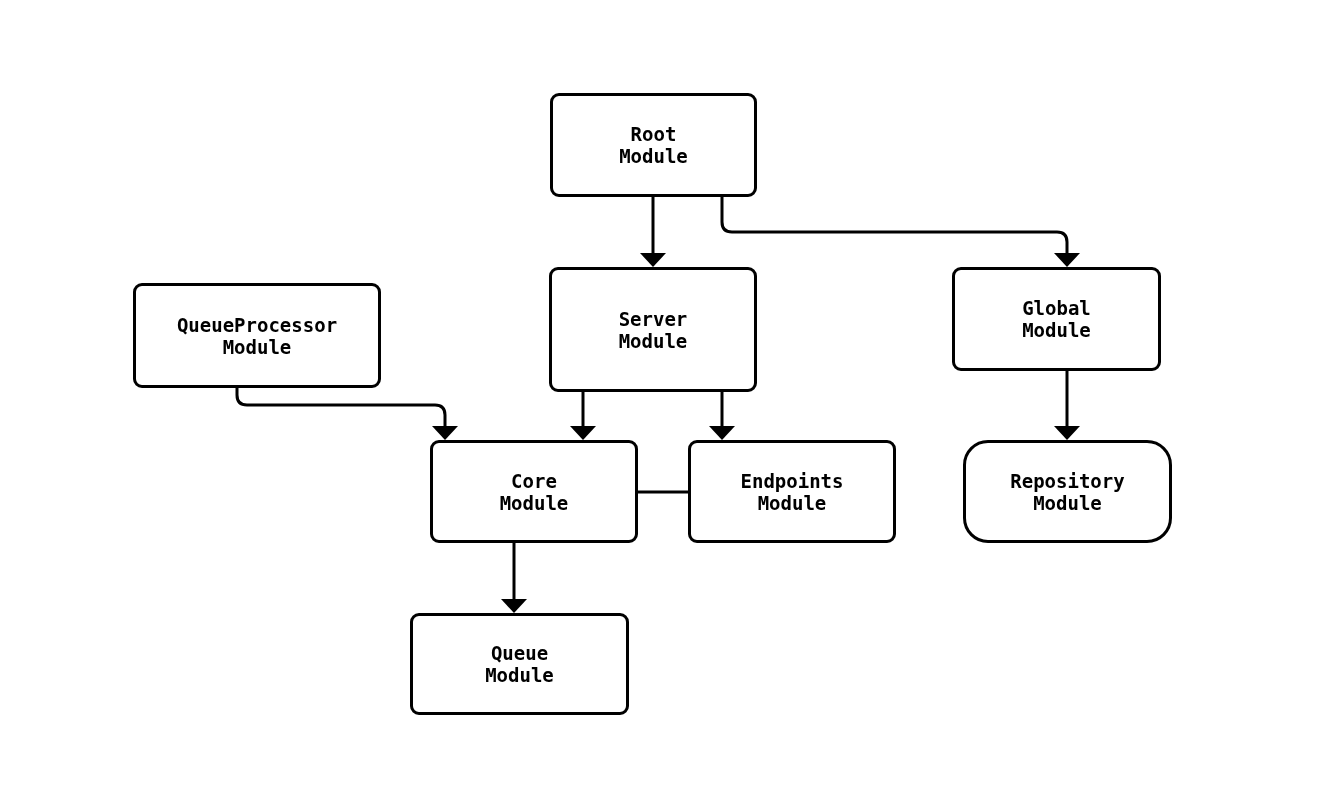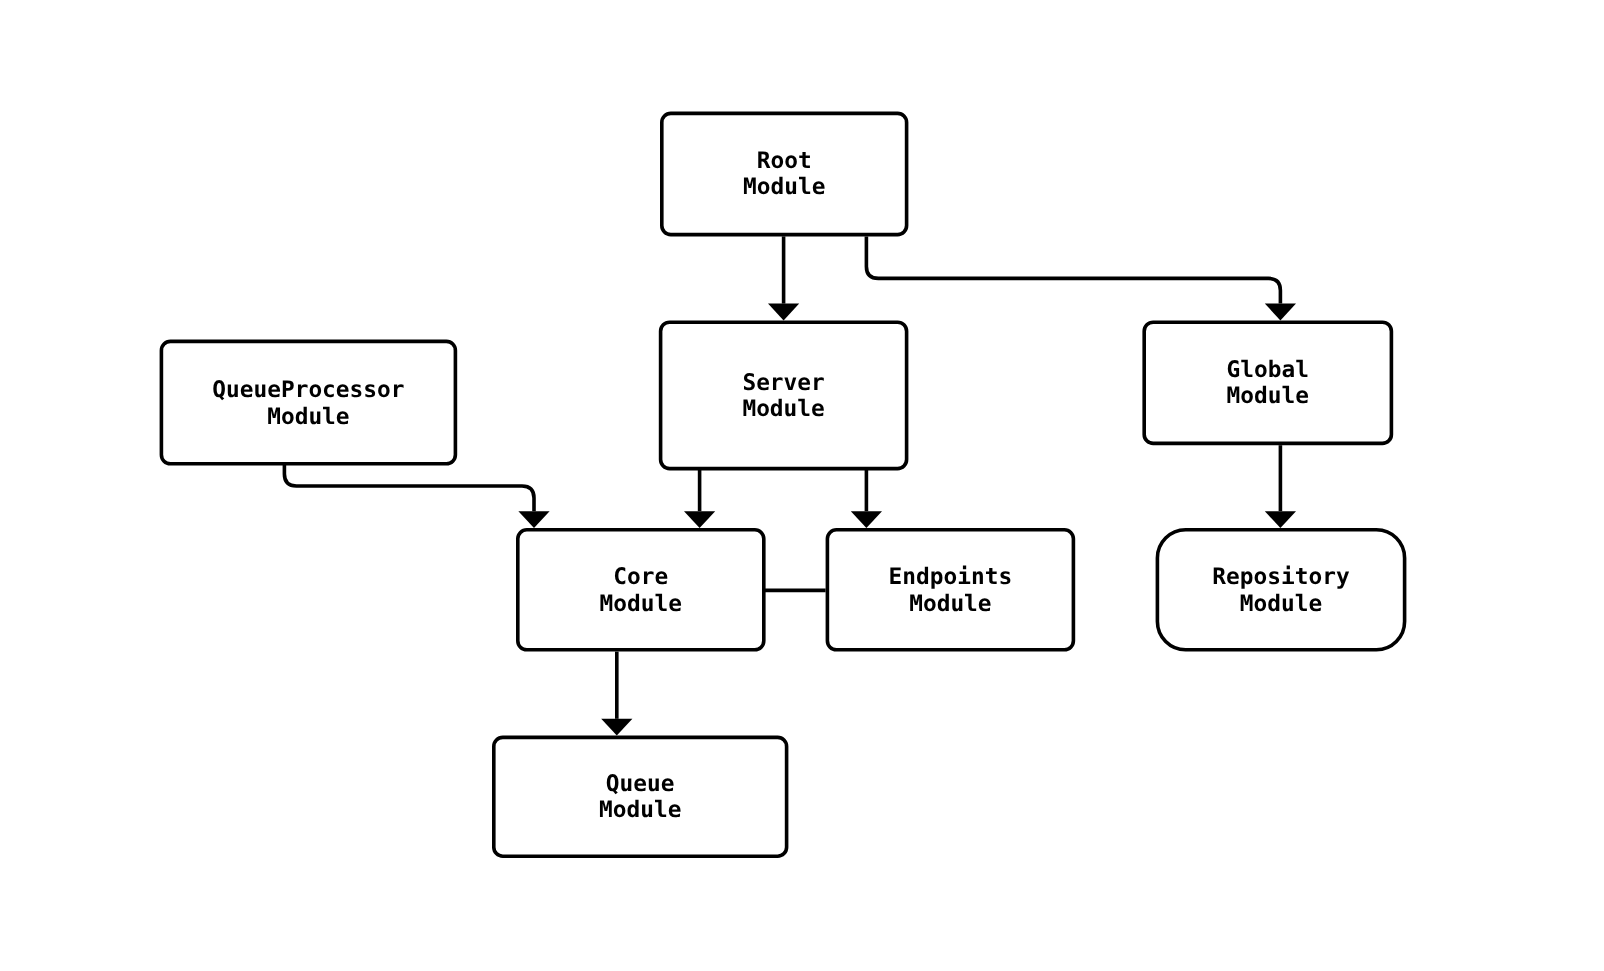--- a/index.html
+++ b/index.html
@@ -52,21 +52,21 @@
     white-space: pre-line;
   }
   
   #node-root          { left: 550px; top:  93px; width: 207px; height: 104px; }
   #node-queueprocessor{ left: 133px; top: 283px; width: 248px; height: 105px; }
   #node-server        { left: 549px; top: 267px; width: 208px; height: 125px; }
   #node-global        { left: 952px; top: 267px; width: 209px; height: 104px; }
   #node-core          { left: 410px; top: 440px; width: 208px; height: 103px; margin-left: 20px; }
   #node-endpoints     { left: 688px; top: 440px; width: 208px; height: 103px; }
   #node-repository    { left: 963px; top: 440px; width: 209px; height: 103px; border-radius: 25px; }
-  #node-queue         { left: 410px; top: 613px; width: 247px; height: 102px; }
+  #node-queue         { left: 410px; top: 613px; width: 219px; height: 102px; }
 </style>
 </head>
 <body>
 
 <div class="canvas">
 
   <svg class="edges" viewBox="0 0 1337 809" xmlns="http://www.w3.org/2000/svg">
 
     <g>
       <path d="M653,197 L653,253"></path>

